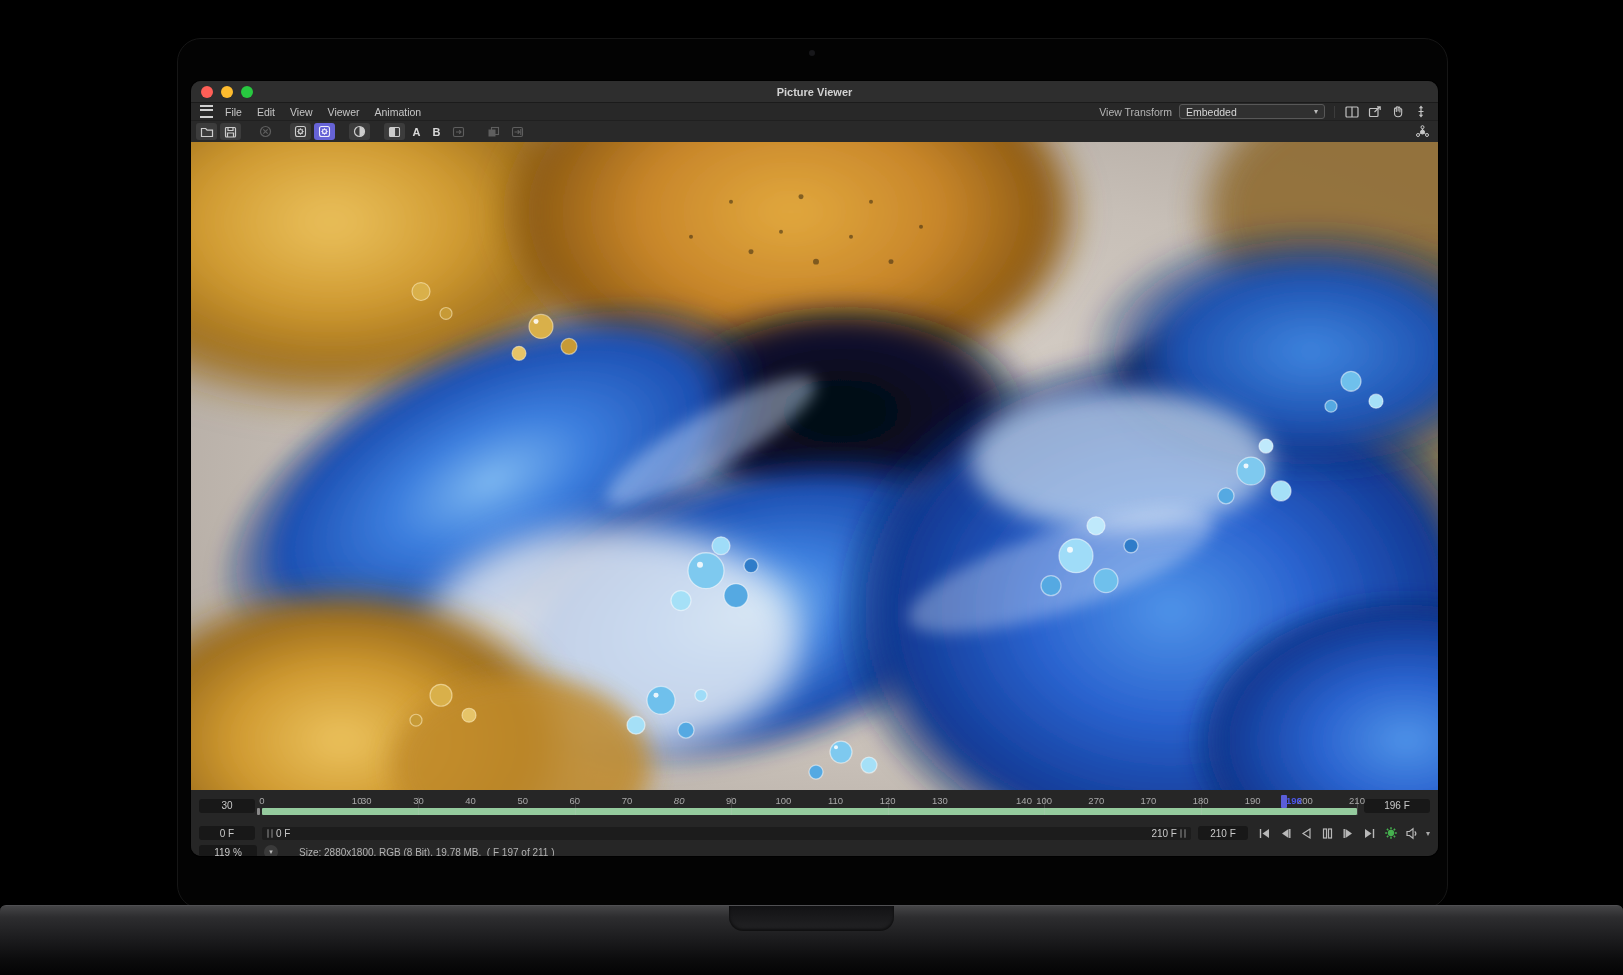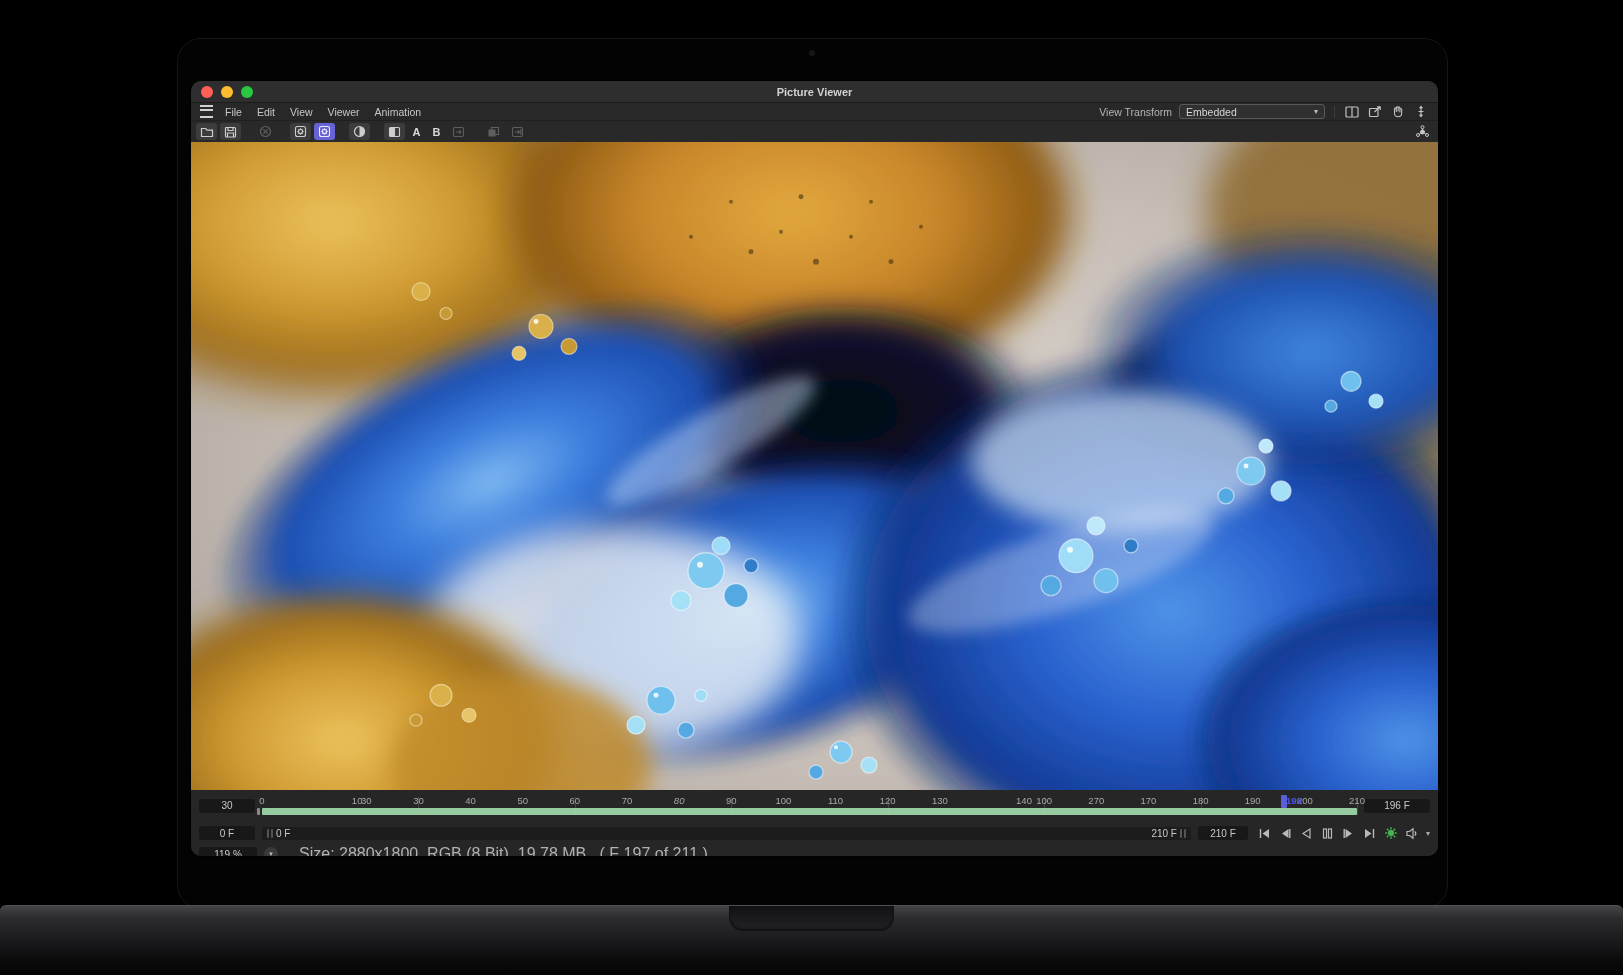--- a/index.html
+++ b/index.html
@@ -78,21 +78,21 @@
               align-items:center;padding:0 5px;font-size:10px;color:#c9c9c9;gap:3px;}
   .grips{display:flex;gap:2px;}
   .grips i{width:2px;height:9px;background:#555;border-radius:1px;}
   .rf-spacer{flex:1;}
   .transport{display:flex;align-items:center;gap:7px;margin-left:3px;}
   .pbtn{width:14px;height:13px;display:flex;align-items:center;justify-content:center;}
   .pcaret{font-size:8px;color:#aaa;}
   .row3{margin-top:5px;}
   .circlebtn{width:14px;height:14px;border-radius:50%;background:#3a3a3a;display:flex;
              align-items:center;justify-content:center;font-size:7px;color:#bbb;flex:none;}
-  .statustext{font-size:16px;color:#b2b2b2;margin-left:14px;white-space:pre;}
+  .statustext{font-size:10px;color:#b2b2b2;margin-left:14px;white-space:pre;}
   svg.ic{display:block;}
 </style>
 </head>
 <body>
 
 <div class="screen">
   <div class="cam-dot"></div>
 
   <div class="window">
 

